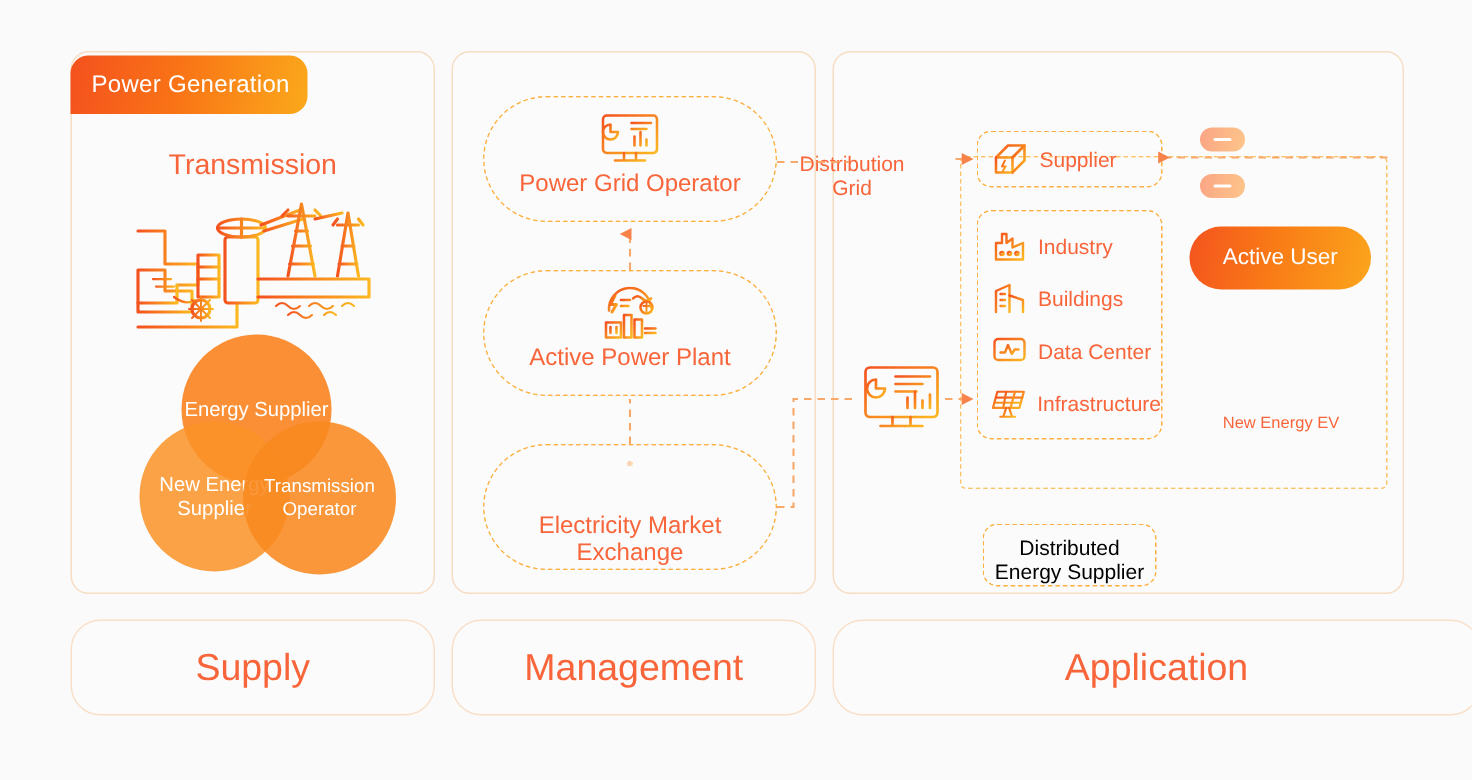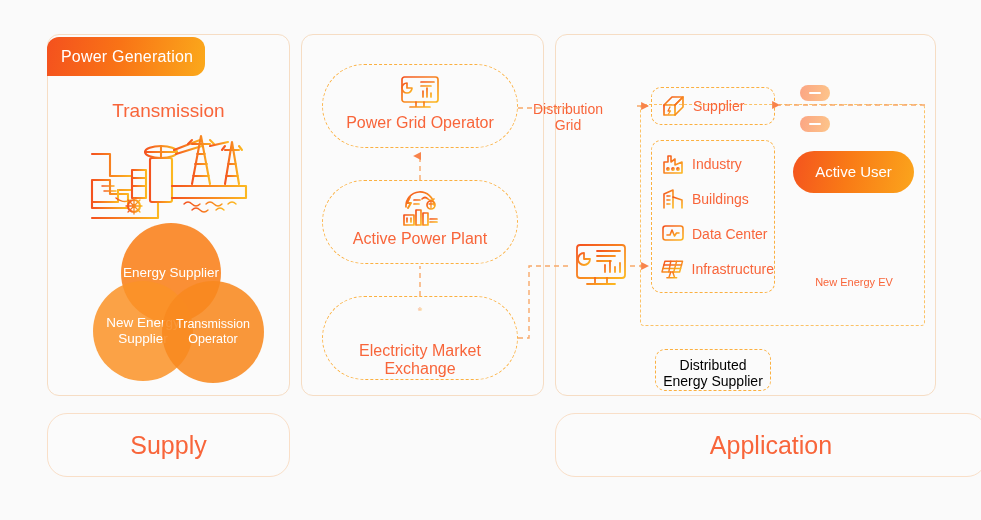--- a/index.html
+++ b/index.html
@@ -448,17 +448,20 @@
 
       <path d="M630,266 L648,266" marker-end="url(#arrRight)"></path>
 
       <path d="M925,105 L779,105" marker-end="url(#arrLeft)"></path>
     </g>
   </svg>
 
   <div class="footer-panel" id="footer-supply">
     <span>Supply</span>
   </div>
+  <div class="footer-panel" id="footer-management">
+    <span>Management</span>
+  </div>
   <div class="footer-panel" id="footer-application">
     <span>Application</span>
   </div>
 
 </div>
 
 </body></html>

